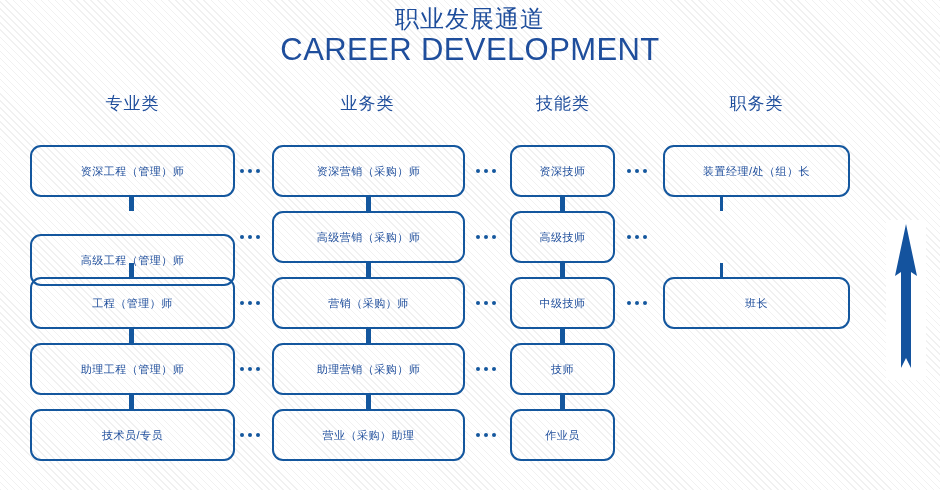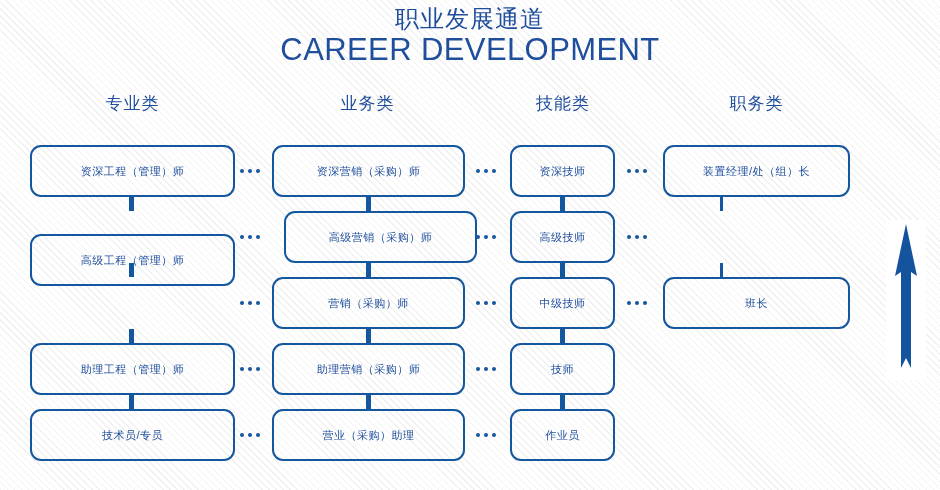--- a/index.html
+++ b/index.html
@@ -128,20 +128,23 @@
   <div class="box" style="left:30px; top:145px; width:205px; height:52px;">
     <span>资深工程（管理）师</span>
   </div>
   <div class="conn" style="left:129px; top:197px; width:5px; height:14px;"></div>
 
   <div class="box" style="left:30px; top:211px; width:205px; height:52px;margin-top:23px;">
     <span>高级工程（管理）师</span>
   </div>
   <div class="conn" style="left:129px; top:263px; width:5px; height:14px;"></div>
 
+  <div class="box" style="left:30px; top:277px; width:205px; height:52px;">
+    <span>工程（管理）师</span>
+  </div>
   <div class="conn" style="left:129px; top:329px; width:5px; height:14px;"></div>
 
   <div class="box" style="left:30px; top:343px; width:205px; height:52px;">
     <span>助理工程（管理）师</span>
   </div>
   <div class="conn" style="left:129px; top:395px; width:5px; height:14px;"></div>
 
   <div class="box" style="left:30px; top:409px; width:205px; height:52px;">
     <span>技术员/专员</span>
   </div>
@@ -170,21 +173,21 @@
       <i></i>
       <i></i>
       <i></i>
     </div>
 
   <div class="box" style="left:272px; top:145px; width:193px; height:52px;">
     <span>资深营销（采购）师</span>
   </div>
   <div class="conn" style="left:366px; top:197px; width:5px; height:14px;"></div>
 
-  <div class="box" style="left:272px; top:211px; width:193px; height:52px;margin-left:12px;">
+  <div class="box" style="left:272px; top:211px; width:193px; height:52px;">
     <span>高级营销（采购）师</span>
   </div>
   <div class="conn" style="left:366px; top:263px; width:5px; height:14px;"></div>
 
   <div class="box" style="left:272px; top:277px; width:193px; height:52px;">
     <span>营销（采购）师</span>
   </div>
   <div class="conn" style="left:366px; top:329px; width:5px; height:14px;"></div>
 
   <div class="box" style="left:272px; top:343px; width:193px; height:52px;">

